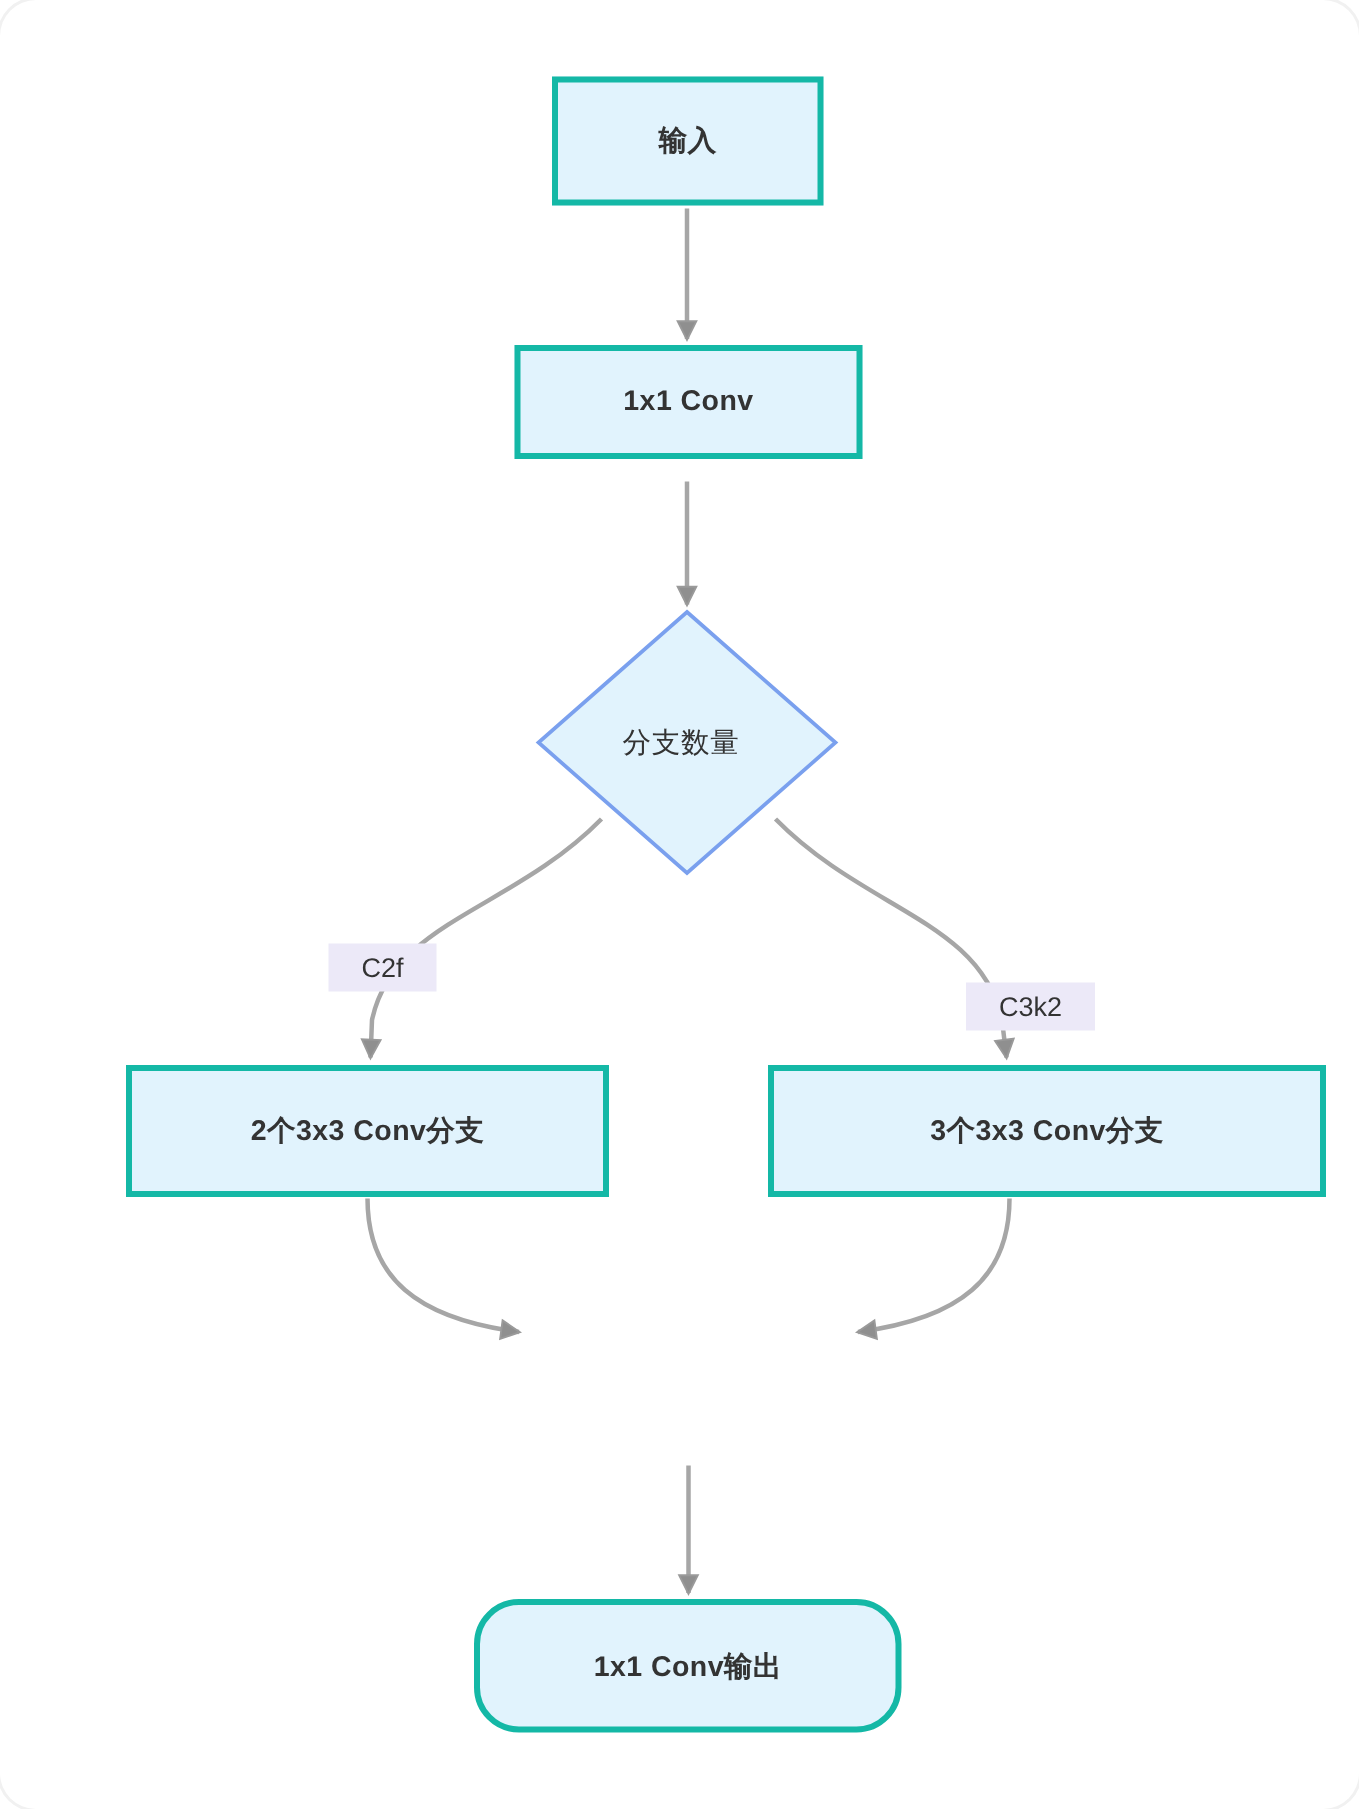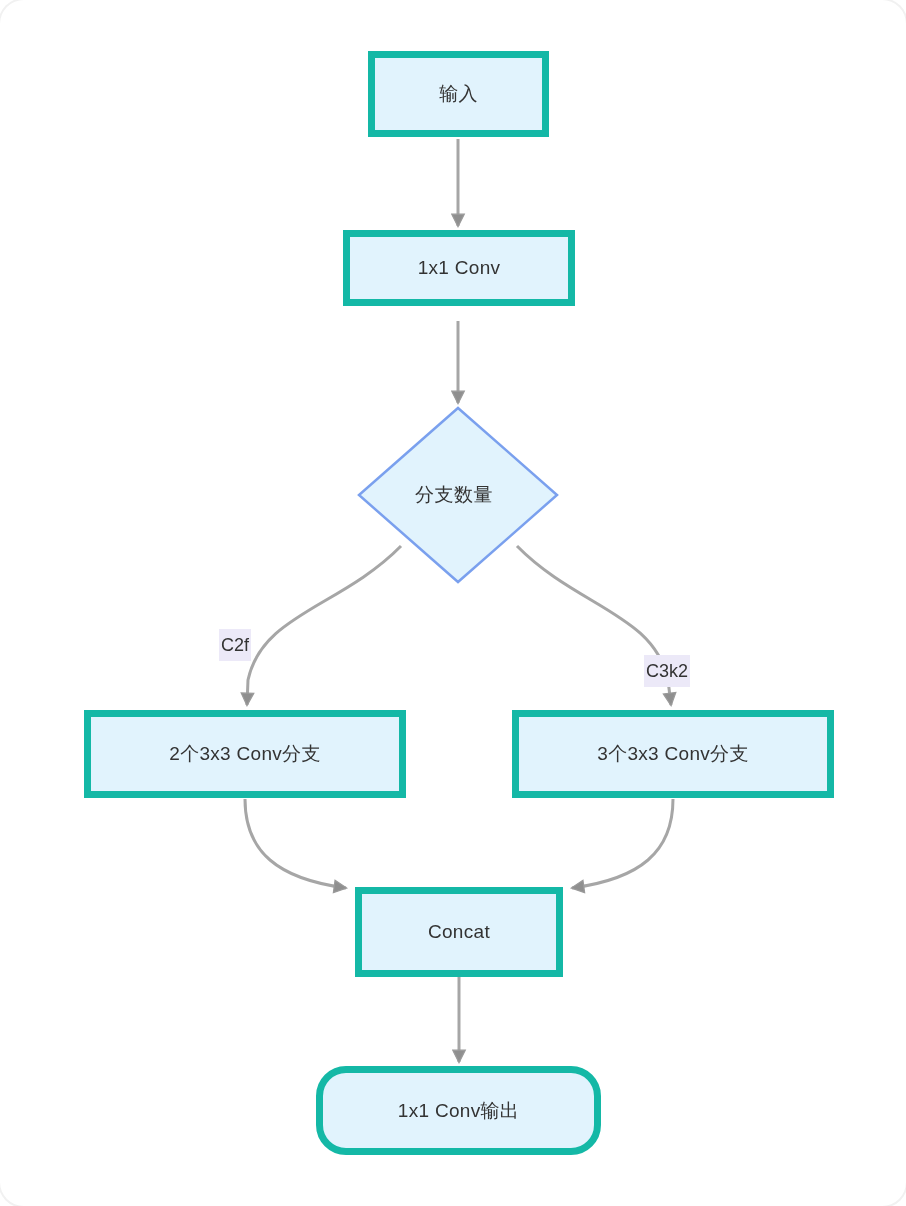--- a/index.html
+++ b/index.html
@@ -21,45 +21,46 @@
     position: absolute;
     left: 0;
     top: 0;
     width: 906px;
     height: 1206px;
   }
   .node {
     position: absolute;
     box-sizing: border-box;
     background: #e1f3fd;
-    border: 7px solid #14b8a6;
+    border: 4px solid #14b8a6;
     display: flex;
     align-items: center;
     justify-content: center;
     color: #333333;
     font-size: 19px;
     letter-spacing: 0.3px;
+    font-weight: bold;
   }
   .diamond-label {
     position: absolute;
     display: flex;
     align-items: center;
     justify-content: center;
     color: #333333;
     font-size: 19px;
     letter-spacing: 0.5px;
     background: transparent;
   }
   .edge-label {
     position: absolute;
     background: #ece9f8;
     color: #333333;
     font-size: 18px;
     line-height: 1;
-    padding: 7px 2px;
+    padding: 7px 22px;
     white-space: nowrap;
   }
 </style>
 </head>
 <body>
 
 <div class="frame">
 
   <svg class="edge-layer" viewBox="0 0 906 1206" xmlns="http://www.w3.org/2000/svg">
     <defs>
@@ -90,27 +91,24 @@
   </div>
 
   <div class="diamond-label" style="left:354px; top:407px; width:200px; height:176px;">
     <span>分支数量</span>
   </div>
 
   <div class="node" style="left:84px;  top:710px; width:322px; height:88px;">
     <span>2个3x3 Conv分支</span>
   </div>
 
-  <div class="node" style="left:512px; top:710px; width:322px; height:88px;">
+  <div class="node" style="left:512px; top:710px; width:372px; height:88px;">
     <span>3个3x3 Conv分支</span>
   </div>
 
-  <div class="node" style="left:355px; top:887px; width:208px; height:90px;">
-    <span>Concat</span>
-  </div>
 
   <div class="node" style="left:316px; top:1066px; width:285px; height:89px;border-radius:30px;">
     <span>1x1 Conv输出</span>
   </div>
 
   <div class="edge-label" style="left:219px; top:629px;">C2f</div>
 
   <div class="edge-label" style="left:644px; top:655px;">C3k2</div>
 
 </div>

